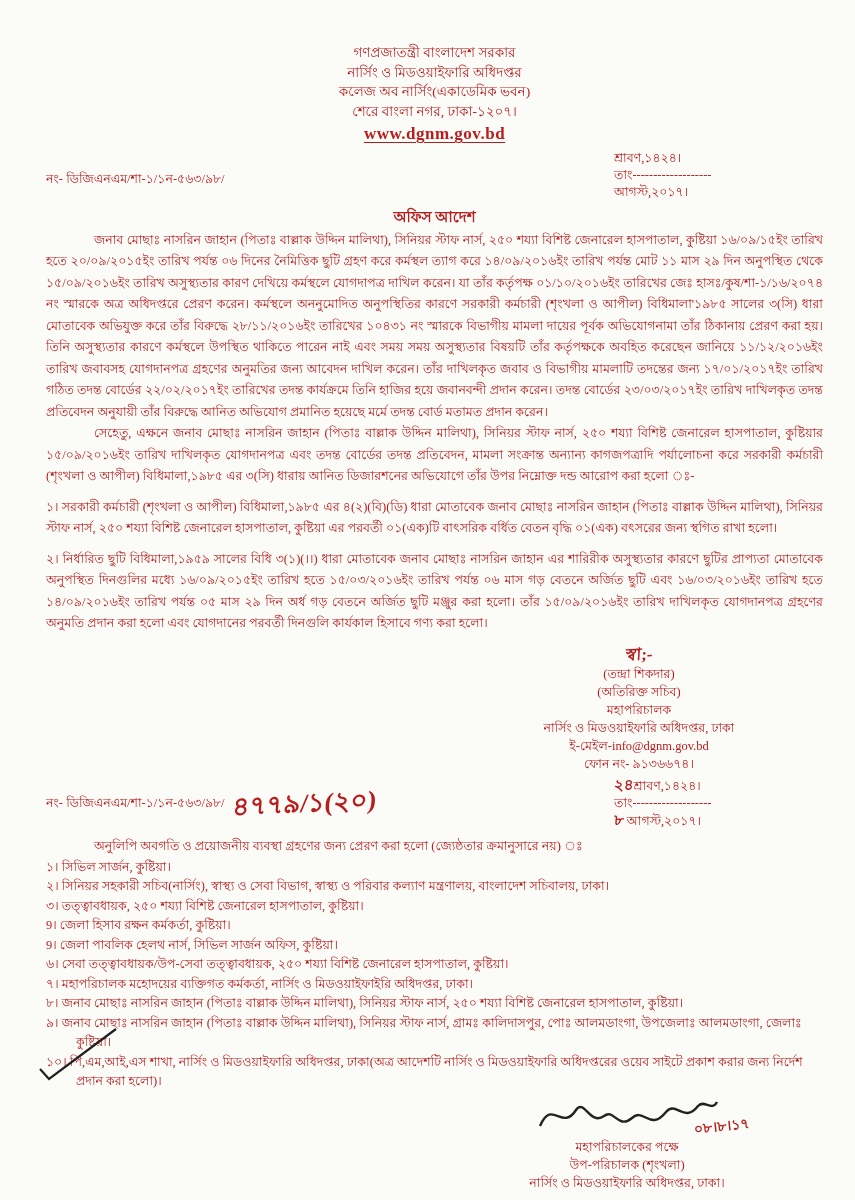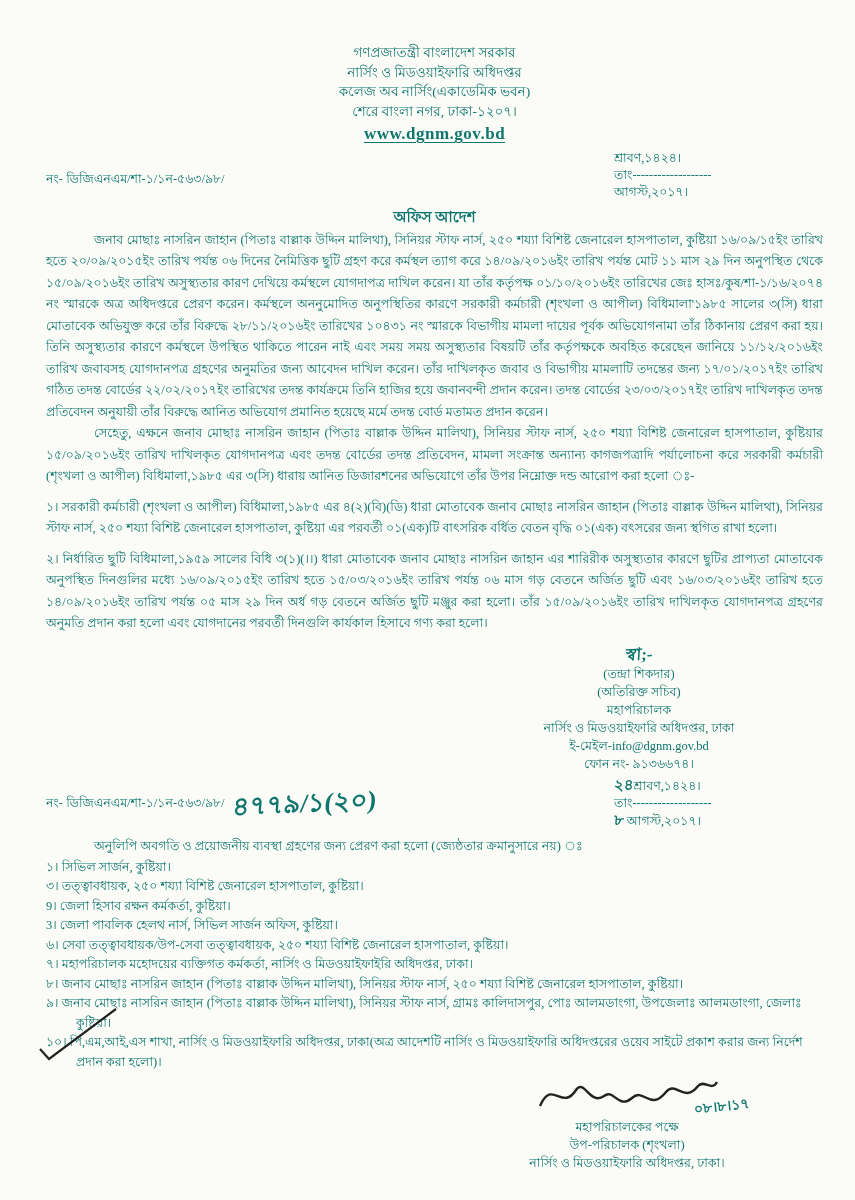--- a/index.html
+++ b/index.html
@@ -1,21 +1,21 @@
 <!DOCTYPE html>
 <html lang="bn"><head>
 <meta charset="utf-8">
 <style>
   html,body{margin:0;padding:0;background:#e8e8e6;}
   .page{
     position:relative;
     width:855px;height:1200px;
     margin:0 auto;
     background:#fbfbf8;
-    color:#0f766e;
+    color:#b91c1c;
     font-family:"Liberation Serif","DejaVu Serif",serif;
     box-sizing:border-box;
     padding:44px 32px 0 46px;
     overflow:hidden;
   }
   
   .letterhead{text-align:center;line-height:17.5px;font-size:13.5px;}
   .letterhead .ln{margin:0 0 2px 0;}
   .website{
     display:inline-block;margin-top:3px;
@@ -118,23 +118,24 @@
       <div class="l">তাং-------------------</div>
       <div class="c">
         <span class="hand hand-day">৮</span> <span>আগস্ট,২০১৭।</span>
       </div>
     </div>
   </div>
 
   <div class="copies-intro">অনুলিপি অবগতি ও প্রয়োজনীয় ব্যবস্থা গ্রহণের জন্য প্রেরণ করা হলো (জ্যেষ্ঠতার ক্রমানুসারে নয়) ঃ</div>
   <div class="copy-list">
     <div class="copy-item">১। সিভিল সার্জন, কুষ্টিয়া।</div>
+    <div class="copy-item">২। সিনিয়র সহকারী সচিব(নার্সিং), স্বাস্থ্য ও সেবা বিভাগ, স্বাস্থ্য ও পরিবার কল্যাণ মন্ত্রণালয়, বাংলাদেশ সচিবালয়, ঢাকা।</div>
     <div class="copy-item">৩। তত্ত্বাবধায়ক, ২৫০ শয্যা বিশিষ্ট জেনারেল হাসপাতাল, কুষ্টিয়া।</div>
     <div class="copy-item">9। জেলা হিসাব রক্ষন কর্মকর্তা, কুষ্টিয়া।</div>
-    <div class="copy-item">3। জেলা পাবলিক হেলথ নার্স, সিভিল সার্জন অফিস, কুষ্টিয়া।</div>
+    <div class="copy-item">9। জেলা পাবলিক হেলথ নার্স, সিভিল সার্জন অফিস, কুষ্টিয়া।</div>
     <div class="copy-item">৬। সেবা তত্ত্বাবধায়ক/উপ-সেবা তত্ত্বাবধায়ক, ২৫০ শয্যা বিশিষ্ট জেনারেল হাসপাতাল, কুষ্টিয়া।</div>
     <div class="copy-item">৭। মহাপরিচালক মহোদয়ের ব্যক্তিগত কর্মকর্তা, নার্সিং ও মিডওয়াইফাইরি অধিদপ্তর, ঢাকা।</div>
     <div class="copy-item">৮। জনাব মোছাঃ নাসরিন জাহান (পিতাঃ বাল্লাক উদ্দিন মালিথা), সিনিয়র স্টাফ নার্স, ২৫০ শয্যা বিশিষ্ট জেনারেল হাসপাতাল, কুষ্টিয়া।</div>
     <div class="copy-item">৯। জনাব মোছাঃ নাসরিন জাহান (পিতাঃ বাল্লাক উদ্দিন মালিথা), সিনিয়র স্টাফ নার্স, গ্রামঃ কালিদাসপুর, পোঃ আলমডাংগা, উপজেলাঃ আলমডাংগা, জেলাঃ কুষ্টিয়া।</div>
     <div class="copy-item copy-item-last">
       <svg class="tick-svg" width="86" height="58" aria-hidden="true">
         <path d="M4,44 L13,54 L80,4" stroke-width="2.2"></path>
       </svg>
       <span>১০। পি,এম,আই,এস শাখা, নার্সিং ও মিডওয়াইফারি অধিদপ্তর, ঢাকা(অত্র আদেশটি নার্সিং ও মিডওয়াইফারি অধিদপ্তরের ওয়েব সাইটে প্রকাশ করার জন্য নির্দেশ প্রদান করা হলো)।</span>
     </div>

